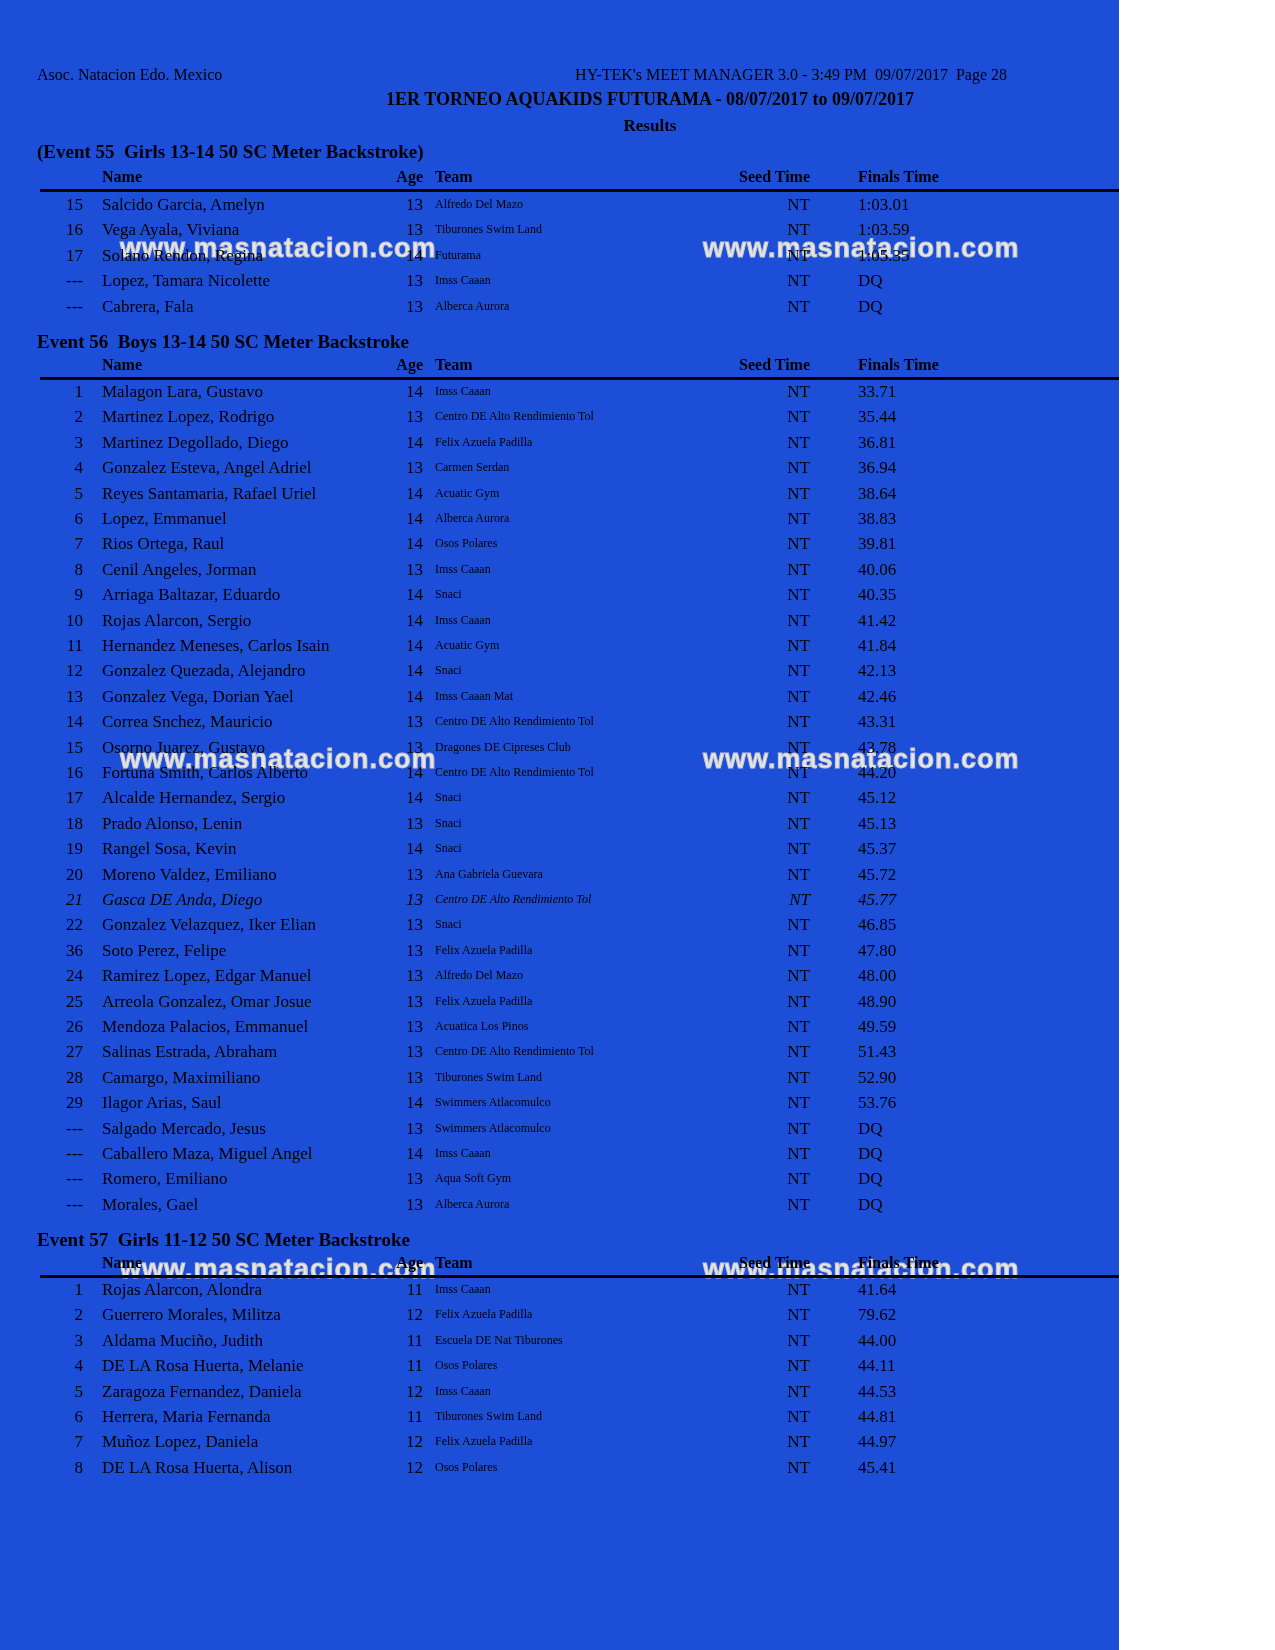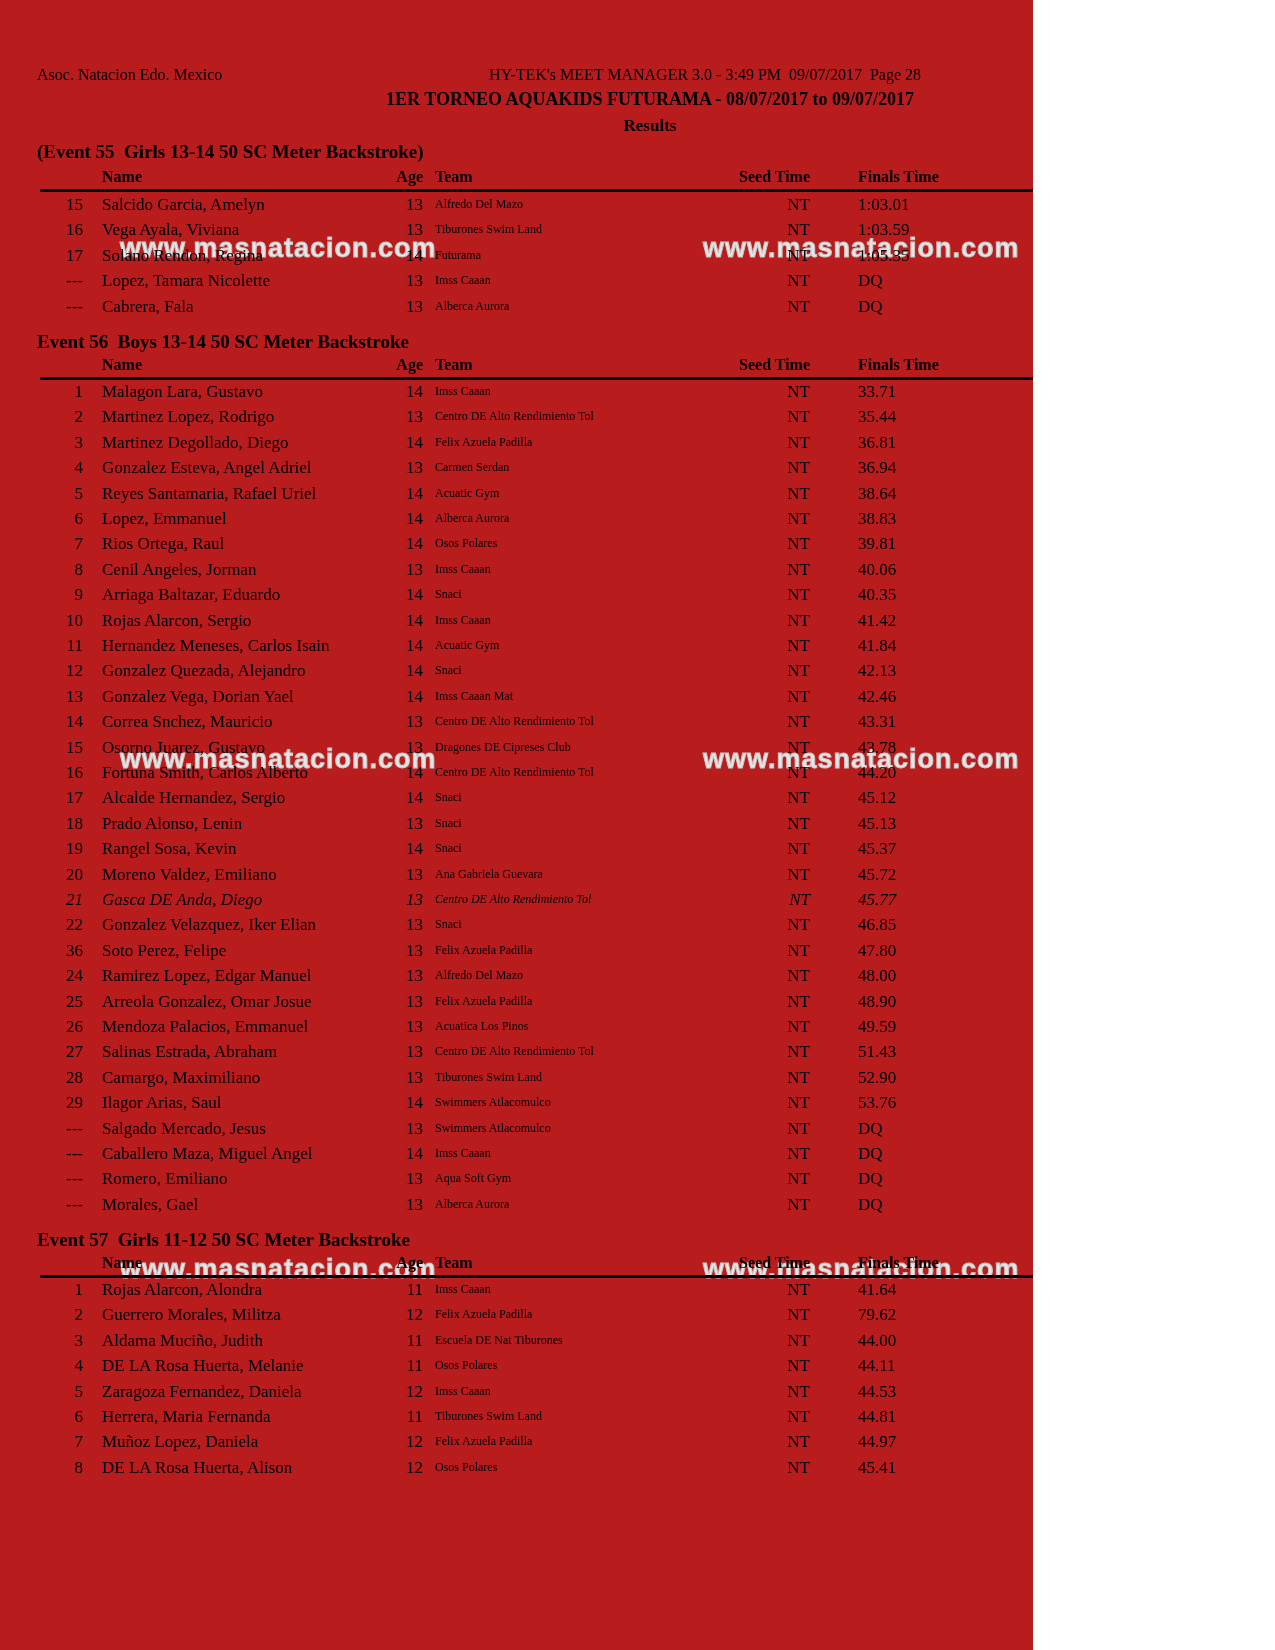--- a/index.html
+++ b/index.html
@@ -1,17 +1,17 @@
 <!DOCTYPE html>
 <html><head>
 <meta charset="utf-8">
 <style>
   html,body{margin:0;padding:0;background:#ffffff;}
   .page{
-    position:relative;width:1033px;height:1650px;background:#b91c1c;
+    position:relative;width:1119px;height:1650px;background:#1d4ed8;
     font-family:"Liberation Serif",serif;color:#000;overflow:hidden;
   }
   .abs{position:absolute;}
   .hdr-left{left:37px;top:66px;font-size:16px;z-index:2;}
   .hdr-right{right:112px;top:66px;font-size:16px;white-space:pre;z-index:2;}
   .doc-title{left:0;width:1300px;top:89px;text-align:center;font-weight:bold;font-size:18px;white-space:pre;z-index:2;}
   .doc-subtitle{left:0;width:1300px;top:116px;text-align:center;font-weight:bold;font-size:17px;z-index:2;}
   .event-heading{left:37px;font-weight:bold;font-size:19px;white-space:pre;z-index:2;text-align:center;}
   .col-header{position:absolute;left:0;width:1275px;height:22px;line-height:22px;font-weight:bold;font-size:16px;z-index:2;}
   .rule{position:absolute;left:40px;width:1123px;height:3px;background:#000;z-index:2;}

